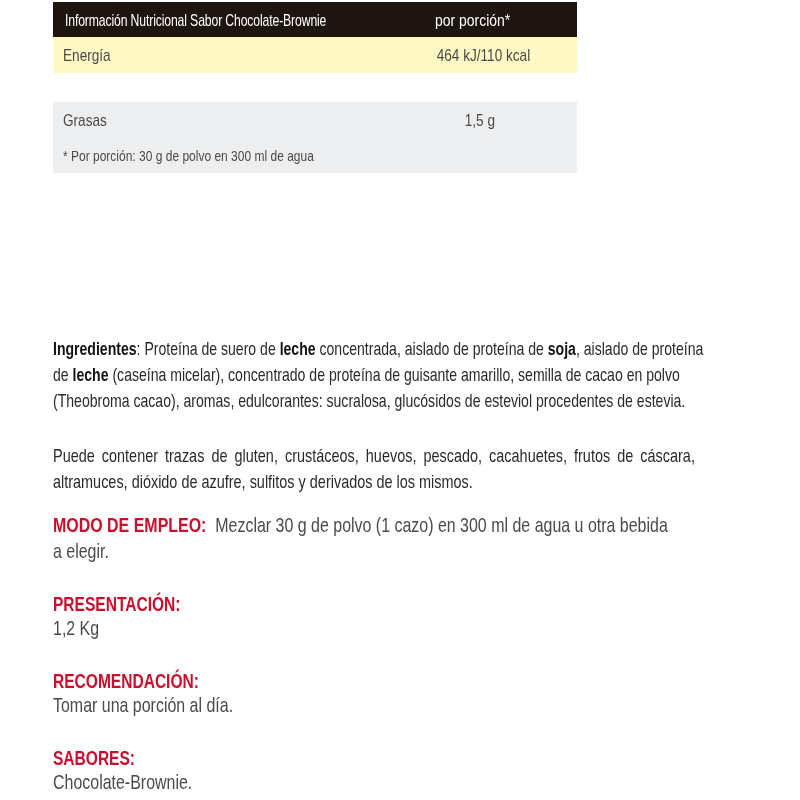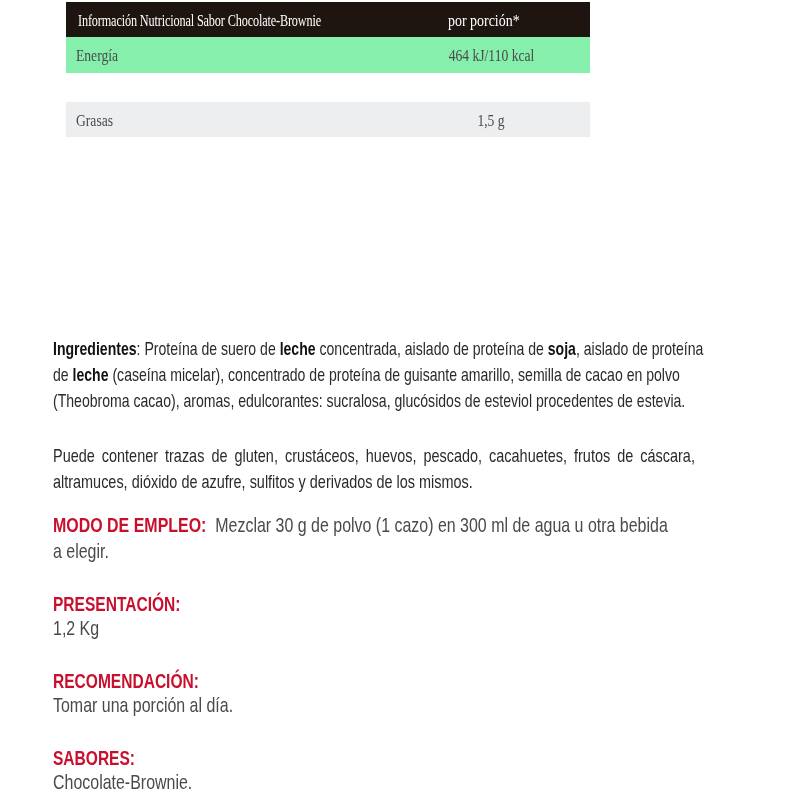--- a/index.html
+++ b/index.html
@@ -12,24 +12,23 @@
       height: 800px;
       position: relative;
       overflow: hidden;
       font-family: "Liberation Sans", "DejaVu Sans", sans-serif;
       color: #3a3a3a;
     }
 
     
     .nutri-table {
       position: absolute;
-      left: 66px;
+      left: 53px;
       top: 2px;
       width: 524px;
-      font-family: Liberation Serif, serif;
     }
     .nt-header {
       height: 35px;
       background: #1e1511;
       color: #ffffff;
       position: relative;
     }
     .nt-header .h-label {
       position: absolute;
       left: 12px;
@@ -45,21 +44,21 @@
       left: 382px;
       top: 9px;
       font-size: 17px;
       transform: scaleX(0.82);
       transform-origin: left center;
       white-space: nowrap;
     }
     .nt-row {
       height: 35.6px;
       position: relative;
-      background: #86efac;
+      background: #fef9c3;
     }
     .nt-row.shade {
       background: #eceef0;
       margin-top: 29px;
     }
     .nt-row .r-label {
       position: absolute;
       left: 10px;
       top: 9px;
       font-size: 17px;
@@ -165,20 +164,23 @@
         <span style="left:372px;">464 kJ/110 kcal</span>
       </div>
   </div>
   <div class="nt-row shade">
     <span class="r-label">Grasas</span>
     <div class="r-value">
         <span style="left:408px;">1,5 g</span>
       </div>
   </div>
 
+  <div class="nt-foot">
+    <span class="f-text">* Por porción: 30 g de polvo en 300 ml de agua</span>
+  </div>
 </div>
 
 <div class="para" style="top:336px;">
   <div><b>Ingredientes</b><span>: Proteína de suero de </span><b>leche</b><span> concentrada, aislado de proteína de </span><b>soja</b><span>, aislado de proteína</span></div>
   <div><span>de </span><b>leche</b><span> (caseína micelar), concentrado de proteína de guisante amarillo, semilla de cacao en polvo</span></div>
   <div>(Theobroma cacao), aromas, edulcorantes: sucralosa, glucósidos de esteviol procedentes de estevia.</div>
 </div>
 
 <div class="para" style="top:443px; transform: scaleX(0.76);">
   <div style="word-spacing:4px;">Puede contener trazas de gluten, crustáceos, huevos, pescado, cacahuetes, frutos de cáscara,</div>

